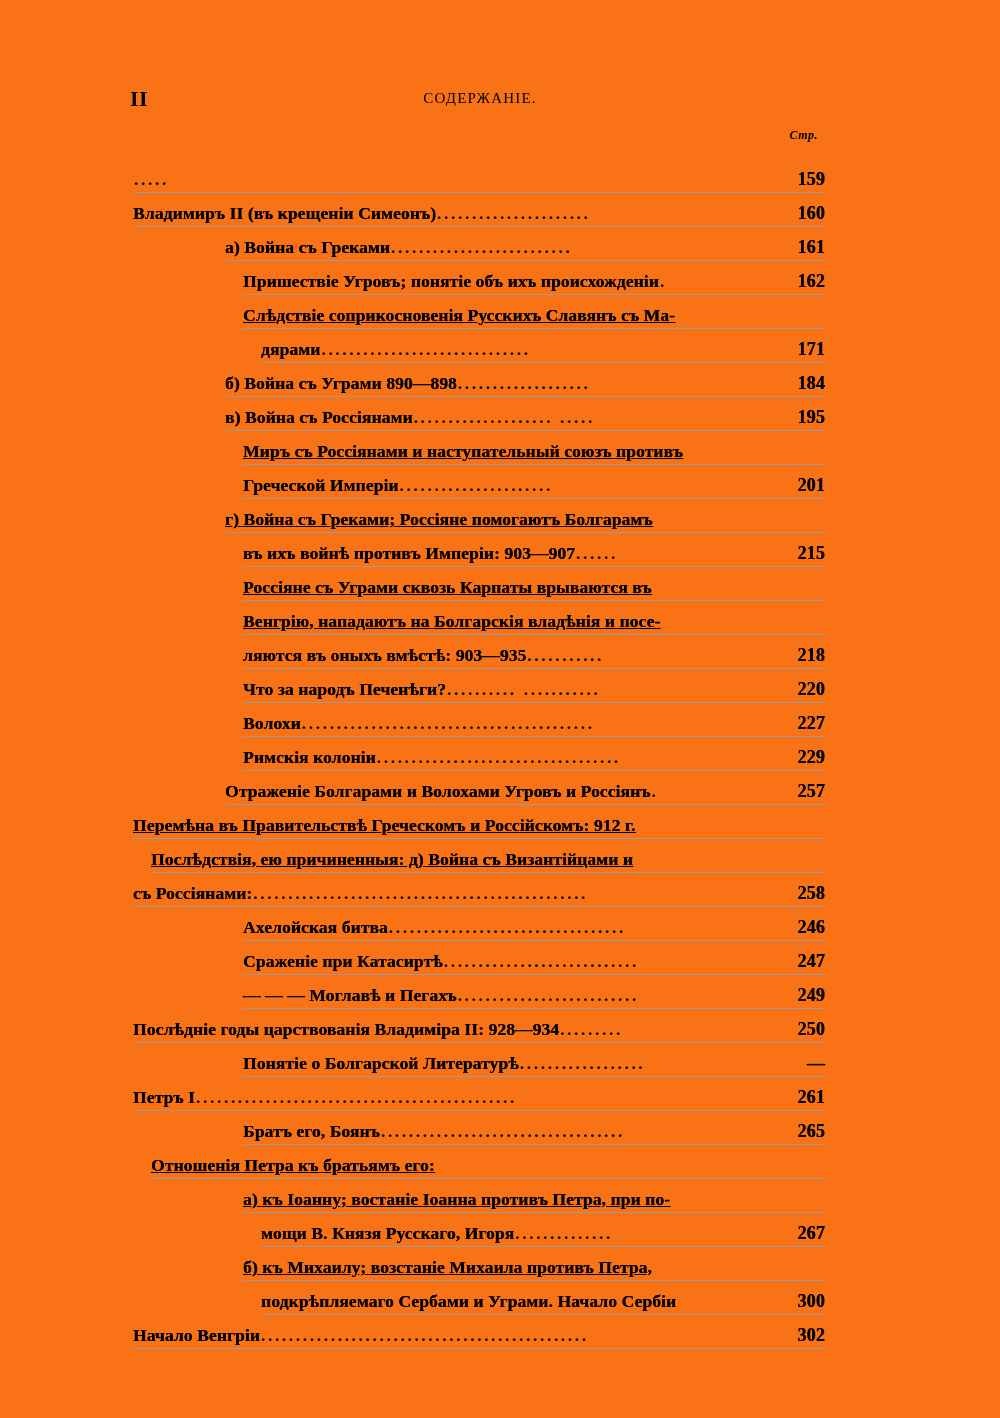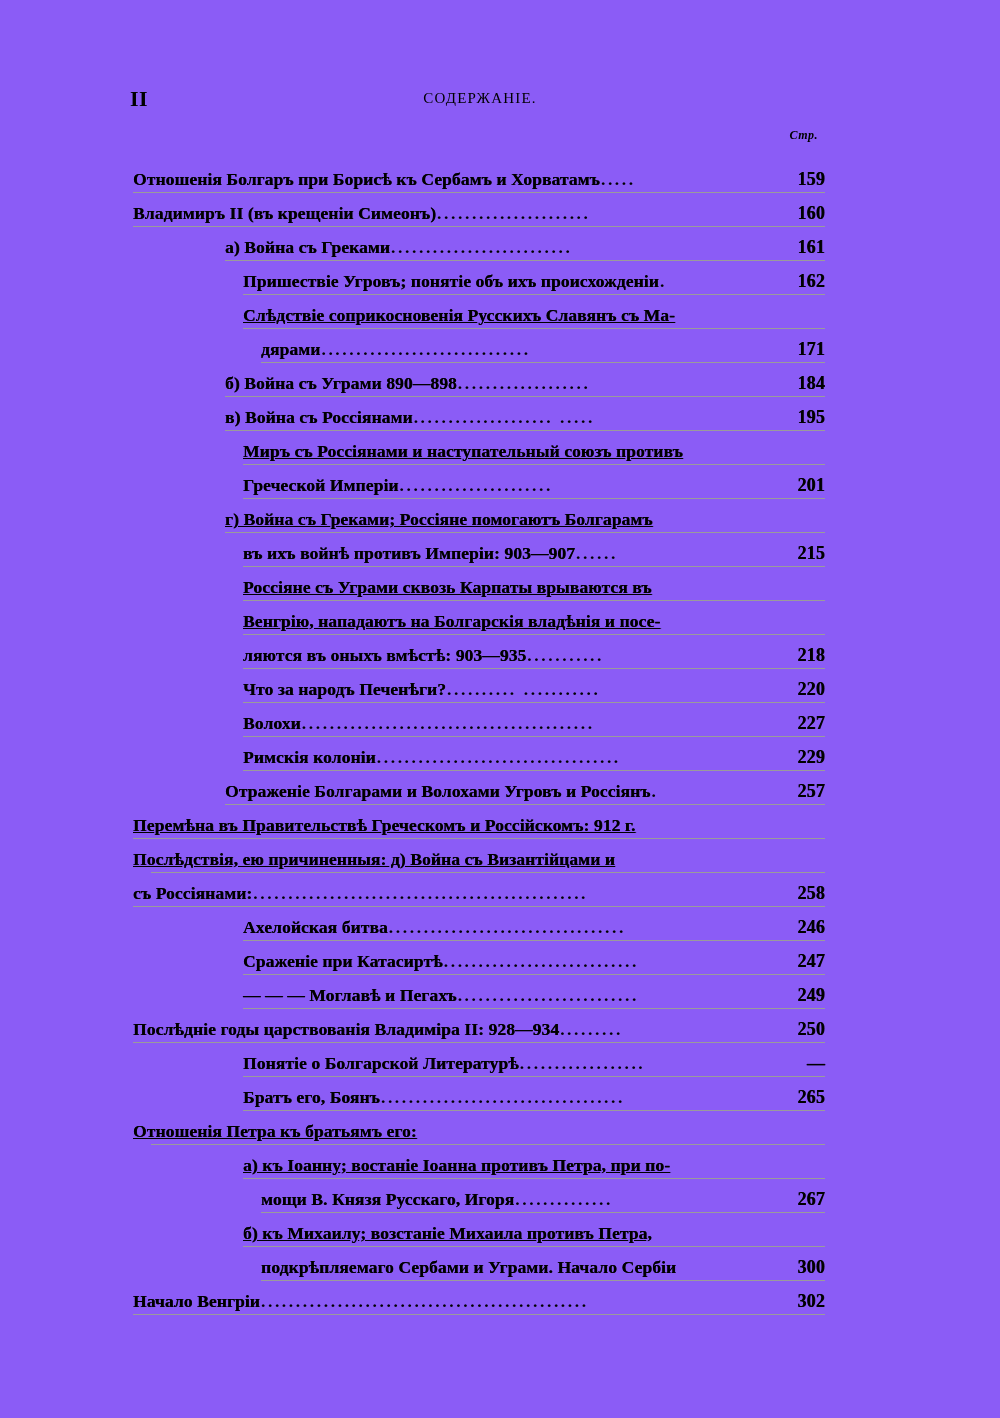--- a/index.html
+++ b/index.html
@@ -15,21 +15,21 @@
     color: #000000;
     position: relative;
     overflow: hidden;
   }
 
   .page {
     position: absolute;
     left: 0; top: 0;
     width: 1000px;
     height: 1418px;
-    background: #8b5cf6;
+    background: #f97316;
   }
 
   
   .runhead {
     position: absolute;
     left: 130px;
     top: 86px;
     width: 700px;
     height: 26px;
   }
@@ -121,21 +121,21 @@
     text-align: right;
     width: 46px;
     flex: 0 0 46px;
     white-space: nowrap;
     letter-spacing: 0.2px;
     text-shadow: 0.35px 0 0 rgba(0,0,0,0.85);
   }
 
   
   .ind0 { margin-left: 0px; }
-  .ind1 { }
+  .ind1 { margin-left: 18px; }
   .ind2 { margin-left: 92px; }
   .ind3 { margin-left: 110px; }
   .ind4 { margin-left: 128px; }
 
   
   .toc-row.r-ind1::after { left: 18px; }
   .toc-row.r-ind2::after { left: 92px; }
   .toc-row.r-ind3::after { left: 110px; }
   .toc-row.r-ind4::after { left: 128px; }
   .entry.nonum .label { white-space: normal; text-decoration: underline; }
@@ -148,21 +148,20 @@
   <div class="runhead">
     <span class="folio">II</span>
     <span class="runhead-title">СОДЕРЖАНІЕ.</span>
   </div>
 
   <div class="str-caption">Стр.</div>
 
   <div class="toc" id="toc-body">
       <div class="toc-row r-ind0">
         <div class="entry ind0">
-          <span class="label">Отношенія Болгаръ при Борисѣ къ Сербамъ и Хорватамъ</span>
           <span class="leader">.....</span>
           <span class="pagenum">159</span>
         </div>
       </div>
       <div class="toc-row r-ind0">
         <div class="entry ind0">
           <span class="label">Владимиръ II (въ крещеніи Симеонъ)</span>
           <span class="leader">......................</span>
           <span class="pagenum">160</span>
         </div>
@@ -321,20 +320,27 @@
           <span class="pagenum">250</span>
         </div>
       </div>
       <div class="toc-row r-ind3">
         <div class="entry ind3">
           <span class="label">Понятіе о Болгарской Литературѣ</span>
           <span class="leader">..................</span>
           <span class="pagenum">—</span>
         </div>
       </div>
+      <div class="toc-row r-ind0">
+        <div class="entry ind0">
+          <span class="label">Петръ I</span>
+          <span class="leader">..............................................</span>
+          <span class="pagenum">261</span>
+        </div>
+      </div>
       <div class="toc-row r-ind3">
         <div class="entry ind3">
           <span class="label">Братъ его, Боянъ</span>
           <span class="leader">...................................</span>
           <span class="pagenum">265</span>
         </div>
       </div>
       <div class="toc-row r-ind1">
         <div class="entry ind1 nonum">
           <span class="label">Отношенія  Петра  къ  братьямъ  его:</span>

